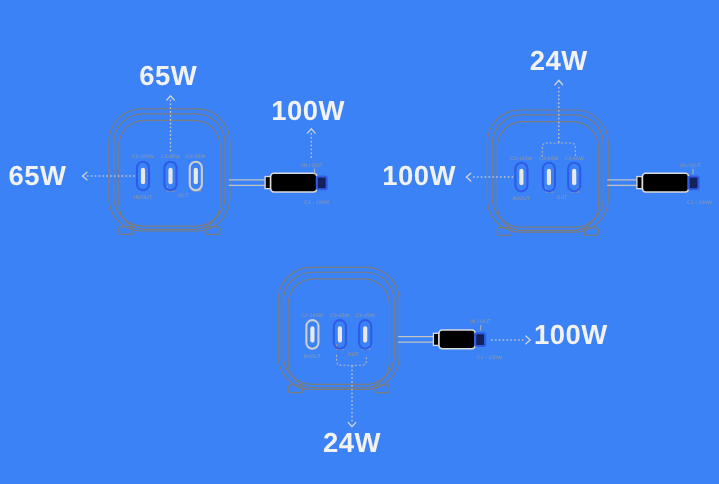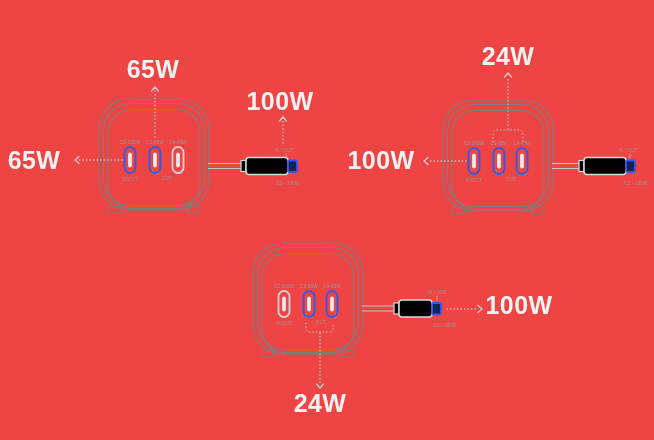--- a/index.html
+++ b/index.html
@@ -1,17 +1,17 @@
 <!DOCTYPE html>
 <html><head>
 <meta charset="utf-8">
 <style>
   html,body{margin:0;padding:0;background:#000;}
   #stage{
-    position:relative;width:654px;height:440px;background:#ef4444;overflow:hidden;
+    position:relative;width:654px;height:440px;background:#3b82f6;overflow:hidden;
     font-family:"Liberation Sans","DejaVu Sans",sans-serif;
   }
   #art{position:absolute;left:0;top:0;}
   .outline{fill:none;stroke:#7d7d7d;stroke-width:1.1;}
   .foot{fill:none;stroke:#7d7d7d;stroke-width:1.1;}
   .bracket{fill:none;stroke:#9a9a9a;stroke-width:1;}
   .port-ring{fill:none;stroke-width:1.9;}
   .port-ring.active{stroke:#2e5be8;}
   .port-ring.inactive{stroke:#cfcfcf;}
   .slot{fill:#e9e9e9;}

